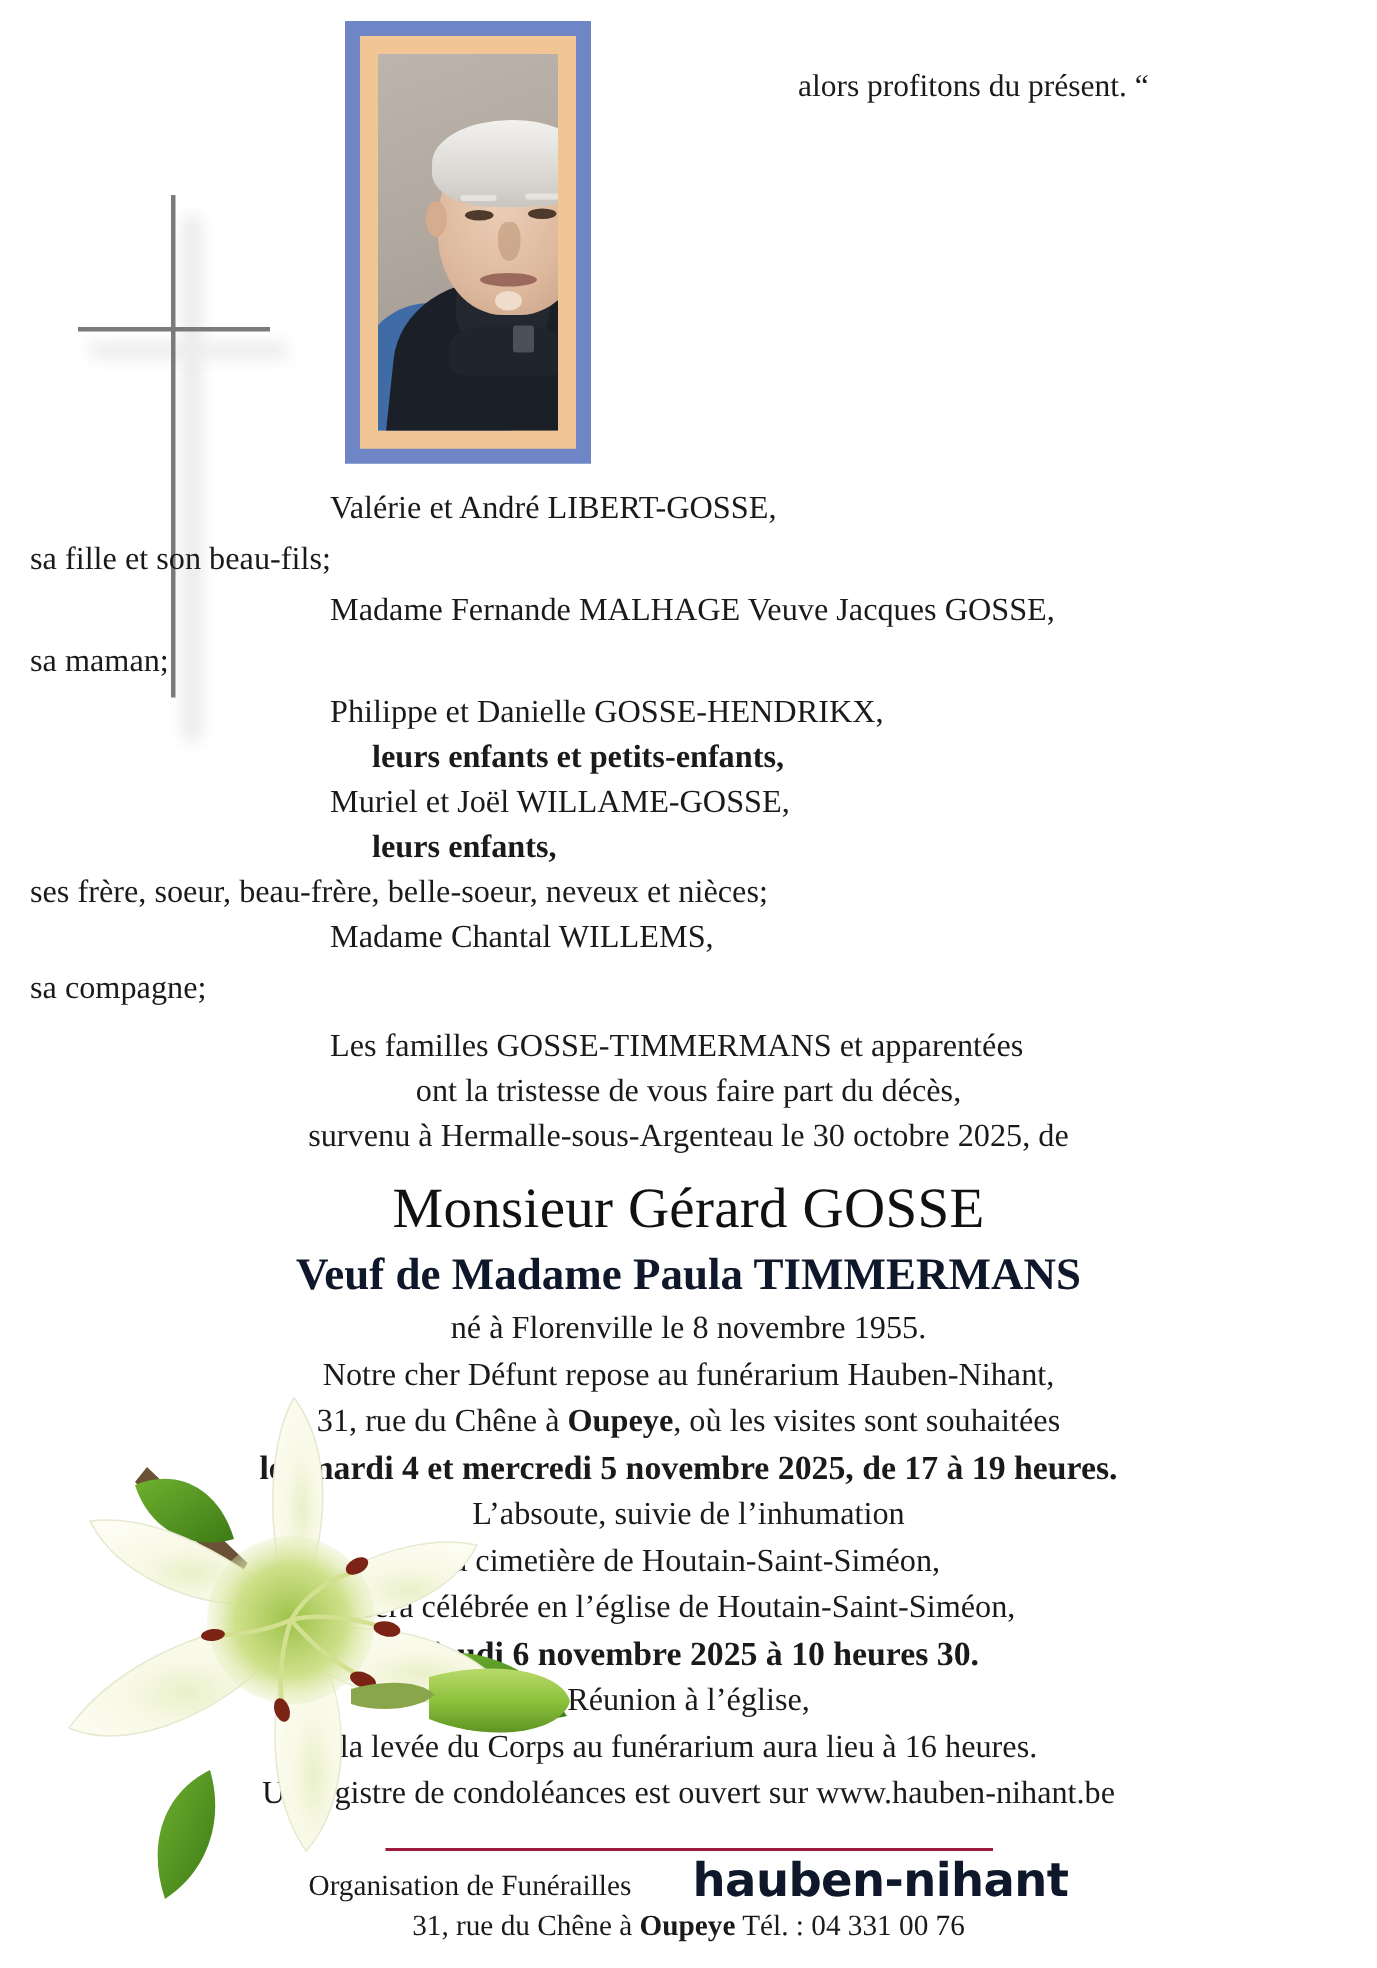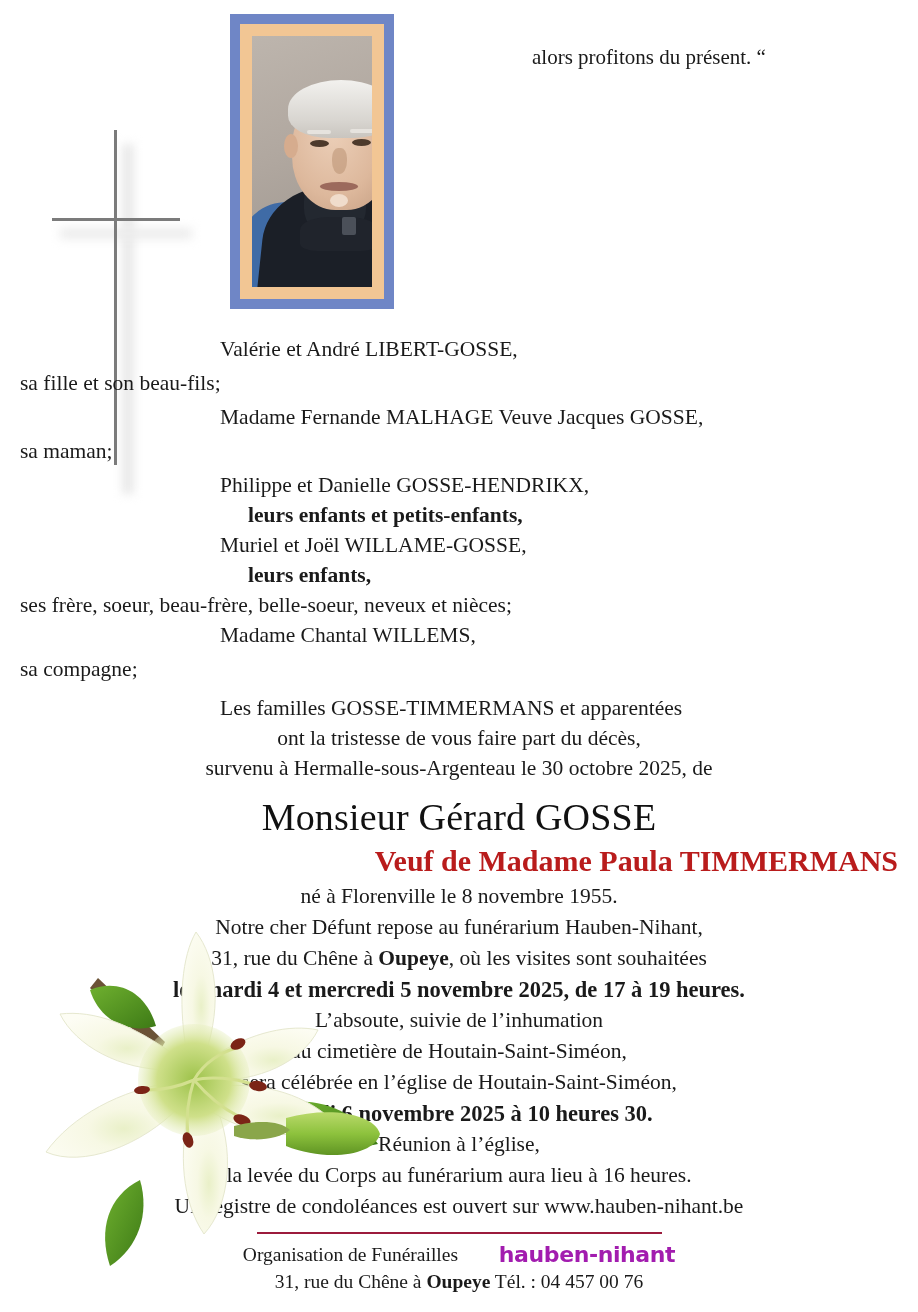--- a/index.html
+++ b/index.html
@@ -144,21 +144,21 @@
     width: 380px;
     font-size: 21px;
     line-height: 31px;
     color: #1a1a1a;
   }
 
   
   .body-block {
     position: absolute;
     left: 20px;
-    top: 334px;
+    top: 323px;
     width: 878px;
   }
   .ln {
     font-size: 21.5px;
     line-height: 30px;
     white-space: nowrap;
     color: #1a1a1a;
   }
   .ln.left   { text-align: left;   padding-left: 200px; }
   .ln.right  { text-align: left;  padding-right: 0px; }
@@ -170,25 +170,25 @@
   .name-main {
     text-align: center;
     font-size: 38px;
     font-weight: normal;
     line-height: 48px;
     letter-spacing: .2px;
     margin-top: 10px;
     color: #111;
   }
   .name-sub {
-    text-align: right;
+    text-align: center;
     font-size: 30px;
     font-weight: bold;
     line-height: 40px;
-    color: #b91c1c;
+    color: #0f172a;
   }
   .sub-line {
     text-align: center;
     font-size: 21.5px;
     line-height: 31px;
     color: #1a1a1a;
   }
   .sub-line.bold { font-weight: bold; font-size: 22.5px; }
   b.inline { font-weight: bold; }
 
@@ -216,22 +216,22 @@
     margin: 0 auto 7px auto;
   }
   .f-line {
     font-size: 19.5px;
     line-height: 27px;
     color: #1a1a1a;
   }
   .logo-word {
     font-family: "DejaVu Sans", sans-serif;
     font-weight: bold;
-    font-size: 22px;
-    color: #a21caf;
+    font-size: 31px;
+    color: #0f172a;
     letter-spacing: -0.4px;
     vertical-align: -1px;
     margin-left: 36px;
   }
 </style>
 </head>
 <body>
 
 <div id="card">
 
@@ -367,16 +367,16 @@
       </g>
 
       <path d="M296 188 C 340 176, 384 184, 390 204 C 384 226, 336 232, 296 216 Z" fill="url(#budG)"></path>
       <path d="M244 196 C 266 190, 290 190, 300 200 C 288 210, 262 212, 244 206 Z" fill="#8aa64a"></path>
     </svg>
   </div>
 
   <div class="footer">
     <div class="footer-rule"></div>
     <div class="f-line"><span>Organisation de Funérailles </span><span class="logo-word">hauben-nihant</span></div>
-    <div class="f-line"><span>31, rue du Chêne à </span><b class="inline">Oupeye</b><span>  Tél. : 04 457 00 76</span></div>
+    <div class="f-line"><span>31, rue du Chêne à </span><b class="inline">Oupeye</b><span>  Tél. : 04 331 00 76</span></div>
   </div>
 
 </div>
 
 </body></html>

